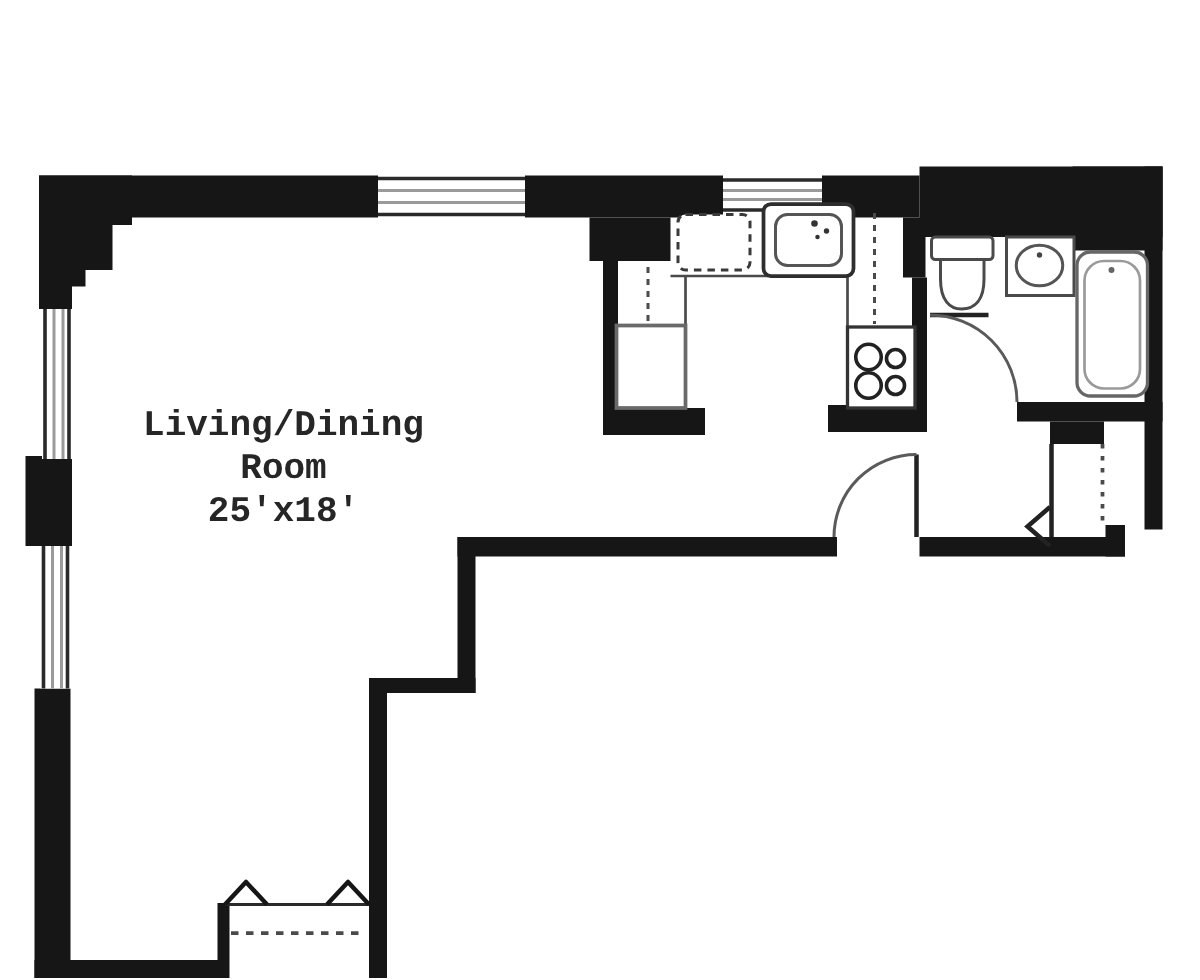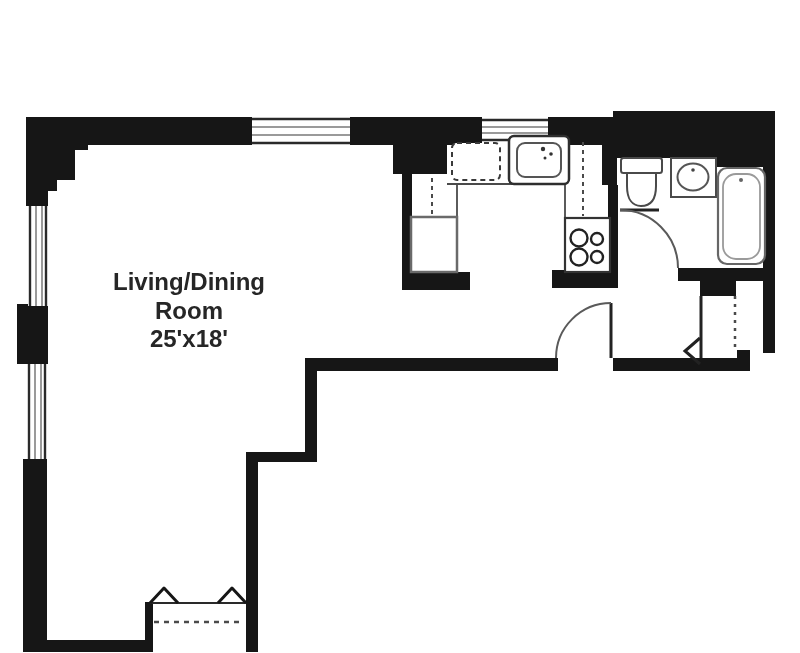--- a/index.html
+++ b/index.html
@@ -1,17 +1,17 @@
 <!DOCTYPE html>
 <html><head>
 <meta charset="utf-8">
 <style>
   html,body{margin:0;padding:0;background:#ffffff;}
   .stage{position:relative;width:800px;height:653px;background:#ffffff;overflow:hidden;
-         font-family:Liberation Sans, sans-serif;text-align:right;}
+         font-family:Liberation Mono, monospace;text-align:right;}
   svg{display:block;}
   .wall{fill:#161616;stroke:none;}
   .winbody{fill:#ffffff;}
   .edge{stroke:#2a2a2a;stroke-width:2.4;}
   .mullion{stroke:#9a9a9a;stroke-width:2;}
   .fx{fill:#ffffff;stroke:#4a4a4a;stroke-width:2;}
   .thin{stroke:#4a4a4a;stroke-width:1.8;fill:none;}
   .dash{stroke:#4a4a4a;stroke-width:2;stroke-dasharray:4 4;fill:none;}
   .arc{stroke:#5a5a5a;stroke-width:2;fill:none;}
   .leaf{stroke:#222222;stroke-width:3;fill:none;}

